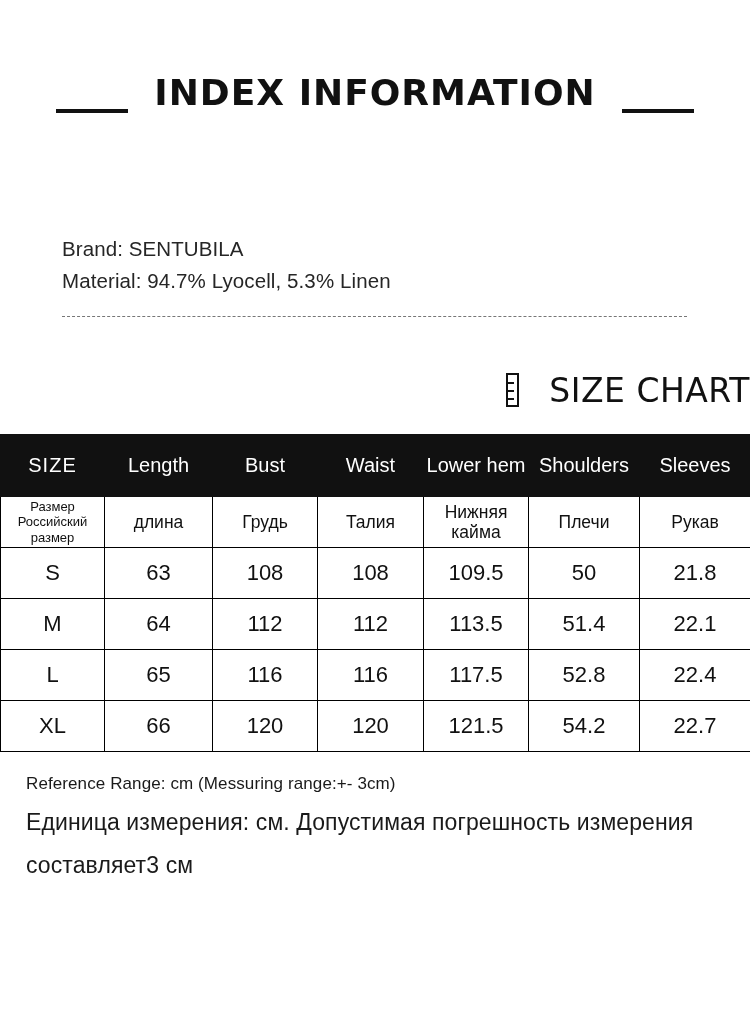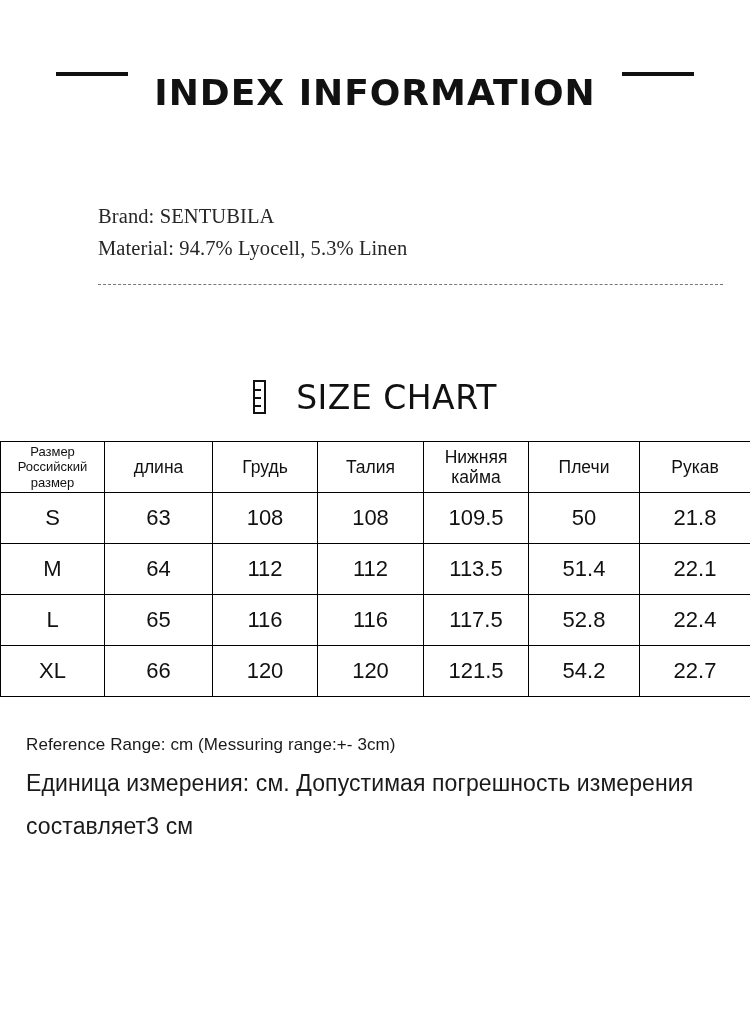--- a/index.html
+++ b/index.html
@@ -12,45 +12,44 @@
     height: 1032px;
     font-family: "Liberation Sans", sans-serif;
     color: #1a1a1a;
     position: relative;
     overflow: hidden;
   }
 
   
   .header {
     display: flex;
-    align-items: flex-start;
+    align-items: flex-end;
     justify-content: center;
     gap: 26px;
     padding-top: 72px;
   }
   .header .rule {
     height: 4px;
     background: #111;
     width: 72px;
   }
   .header .title {
     font-family: "DejaVu Sans", sans-serif;
     font-weight: bold;
     font-size: 36px;
     letter-spacing: 1px;
     color: #111;
     white-space: nowrap;
   }
 
   
   .info {
-    margin-top: 88px;
-    padding-left: 98px;
+    margin-top: 120px;
+    padding-left: 62px;
     padding-right: 52px;
-    font-family: Liberation Serif, serif;
   }
   .info .line {
     font-size: 20.5px;
     color: #262626;
     line-height: 1.55;
     letter-spacing: 0.1px;
   }
   .info .line .lbl { }
   .info .line .val { }
   .info .line.ru-material .val { font-size: 19px; }
@@ -58,24 +57,24 @@
     margin: 19px 0 20px 0;
     height: 1px;
     border-top: 1px dashed #777;
     width: 625px;
   }
   .info .ru-block { margin-top: 4px; }
   .info .ru-block .line { line-height: 1.6; }
 
   
   .chart-title {
-    margin-top: 92px;
+    margin-top: 53px;
     display: flex;
     align-items: center;
-    justify-content: center;
+    justify-content: flex-end;
     gap: 30px;
   }
   .chart-title .ruler-icon {
     display: inline-block;
     width: 13px;
     height: 34px;
     border: 2px solid #111;
     position: relative;
     box-sizing: border-box;
   }
@@ -149,21 +148,21 @@
   col.c0 { width: 104px; }
   col.c1 { width: 108px; }
   col.c2 { width: 105px; }
   col.c3 { width: 106px; }
   col.c4 { width: 105px; }
   col.c5 { width: 111px; }
   col.c6 { width: 111px; }
 
   
   .footer {
-    margin-top: 32px;
+    margin-top: 16px;
     padding-left: 26px;
   }
   .footer .fline {
     font-size: 17px;
     color: #1a1a1a;
     line-height: 1.9;
     letter-spacing: 0.1px;
   }
   .footer .fline.ru { font-size: 23px; }
 </style>
@@ -203,20 +202,29 @@
   <colgroup>
     <col class="c0">
       <col class="c1">
       <col class="c2">
       <col class="c3">
       <col class="c4">
       <col class="c5">
       <col class="c6">
   </colgroup>
   <tbody>
+    <tr class="head">
+      <td class="sizecol">SIZE</td>
+      <td>Length</td>
+      <td>Bust</td>
+      <td>Waist</td>
+      <td>Lower hem</td>
+      <td>Shoulders</td>
+      <td>Sleeves</td>
+    </tr>
     <tr class="subhead">
       <td class="sizecol">Размер Российский размер</td>
       <td>длина</td>
       <td>Грудь</td>
       <td>Талия</td>
       <td>Нижняя кайма</td>
       <td>Плечи</td>
       <td>Рукав</td>
     </tr>
 

